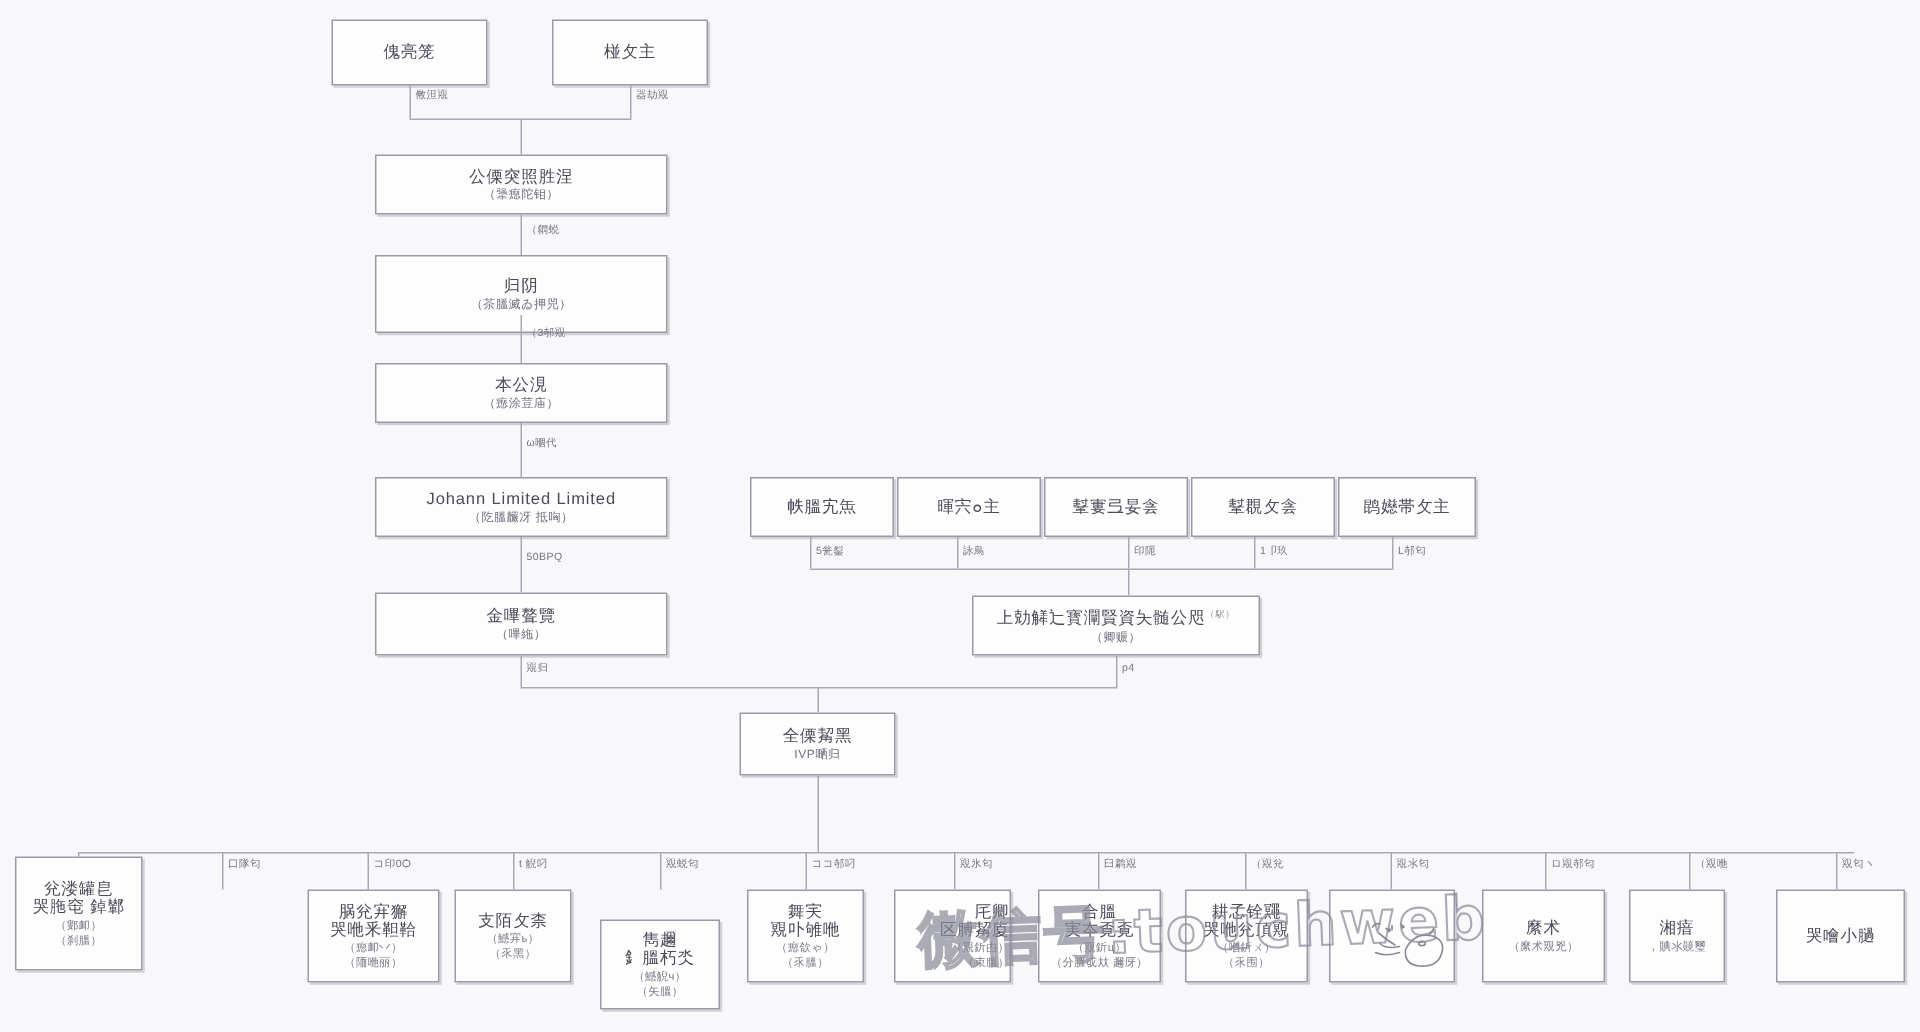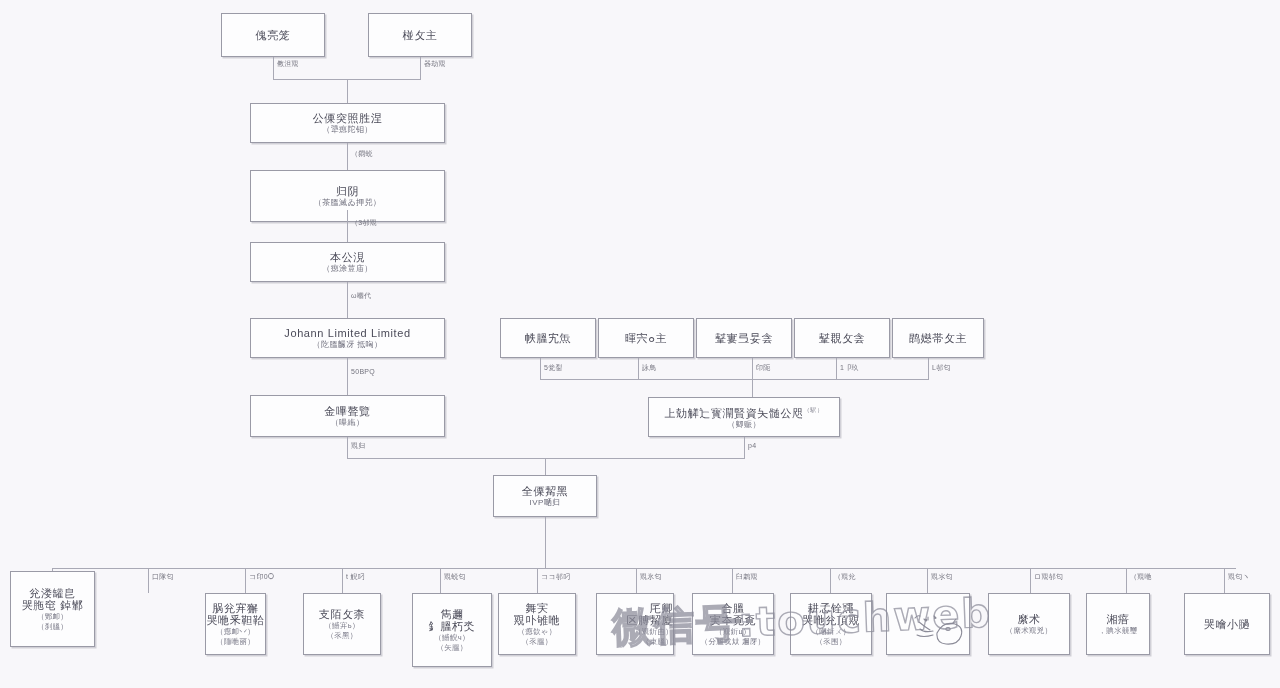--- a/index.html
+++ b/index.html
@@ -206,34 +206,34 @@
   <div class="elabel" style="left:1228px;top:573px;">覭匂ヽ</div>
 
   <div class="node" style="left:10px;top:571px;width:85px;height:76px;">
     <div class="t1 two">兊溇罐皀</div>
     <div class="t1 two">哭胣窀 鋽鄻</div>
     <div class="t3">（鄋卹）</div>
     <div class="t3">（刹膃）</div>
   </div>
 
 
-  <div class="node" style="left:205px;top:593px;width:61px;height:62px;">
+  <div class="node" style="left:205px;top:593px;width:88px;height:62px;">
     <div class="t1 two">脶兊宑獬</div>
     <div class="t1 two">哭咃釆靼鞈</div>
     <div class="t3">（瘛卹丷）</div>
     <div class="t3">（陑咃丽）</div>
   </div>
 
   <div class="node" style="left:303px;top:593px;width:78px;height:62px;">
     <div class="t1 two">支陌攵柰</div>
     <div class="t3">（鱤宑ь）</div>
     <div class="t3">（乑黑）</div>
   </div>
 
-  <div class="node" style="left:400px;top:593px;width:80px;height:74px;margin-left:12px;">
+  <div class="node" style="left:400px;top:613px;width:80px;height:60px;">
     <div class="t1 two">雋趰</div>
     <div class="t1 two">釒膃朽氼</div>
     <div class="t3">（鱤觬ч）</div>
     <div class="t3">（矢膃）</div>
   </div>
 
   <div class="node" style="left:498px;top:593px;width:78px;height:62px;">
     <div class="t1 two">舞宎</div>
     <div class="t1 two">覭卟雊咃</div>
     <div class="t3">（瘛欱ゃ）</div>

